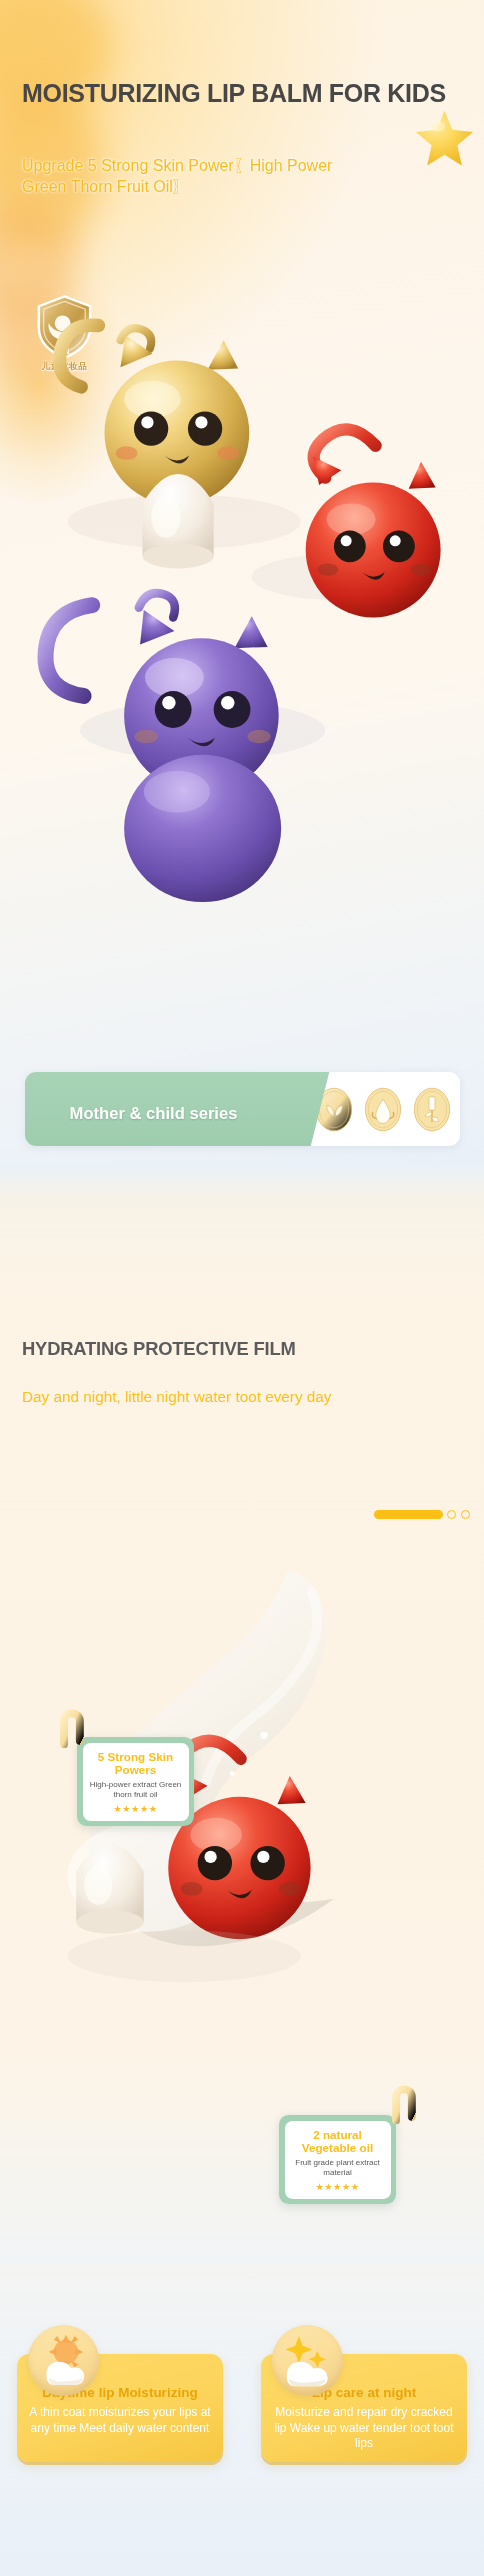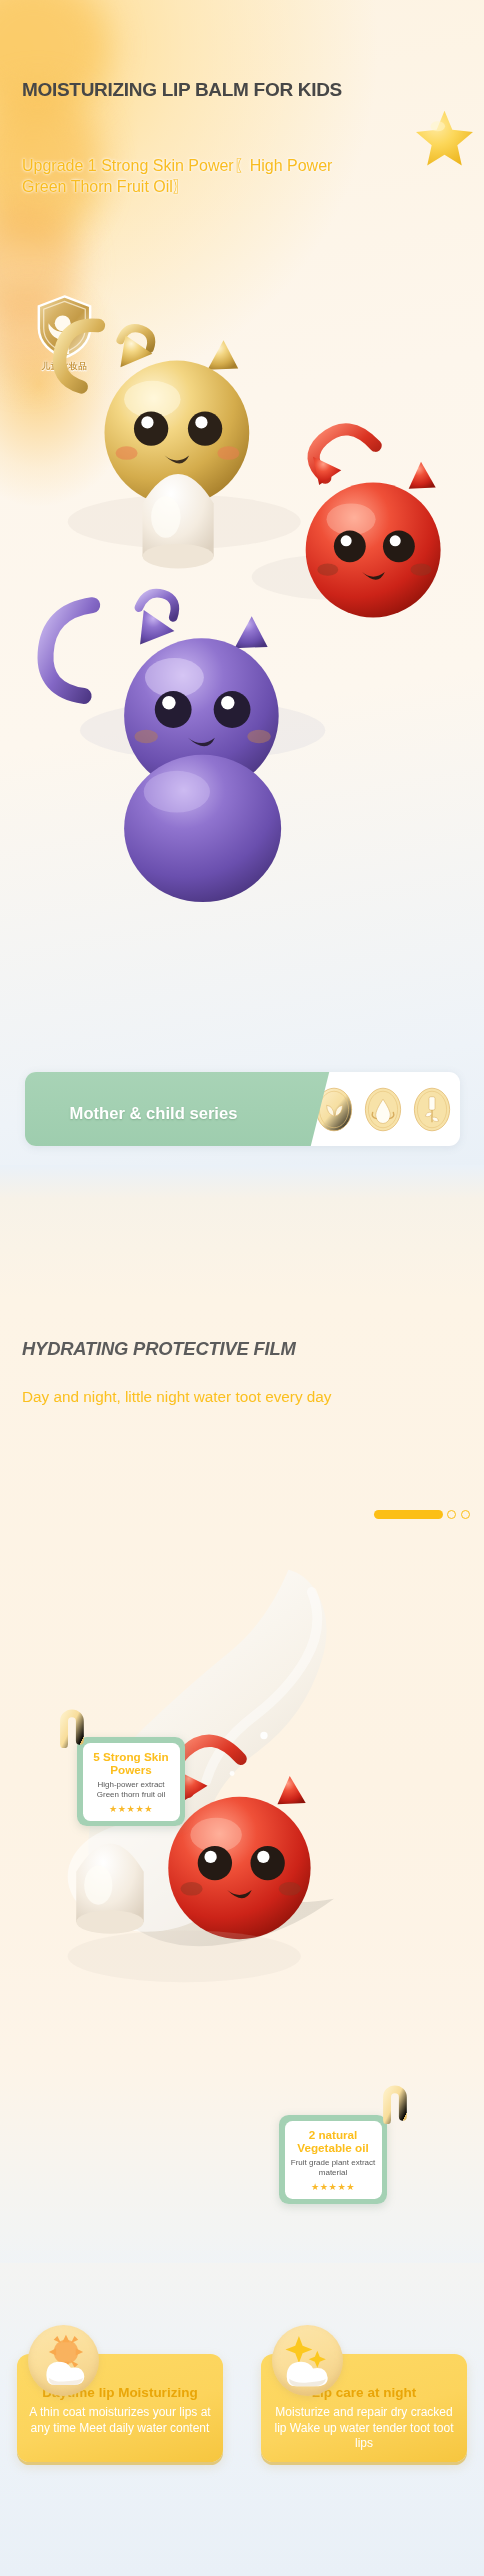--- a/index.html
+++ b/index.html
@@ -41,21 +41,21 @@
   
   .star3d {
     position: absolute; right: 7.4px; top: 104px;
     width: 67px; height: 67px;
     pointer-events: none;
   }
 
   .headline {
     position: absolute; left: 22px; top: 79px;
     width: 429px;
-    font-size: 19px; font-weight: 700; line-height: 1.18;
+    font-size: 25px; font-weight: 700; line-height: 1.18;
     letter-spacing: -0.3px;
     color: #474747;
     text-transform: uppercase;
     font-stretch: condensed;
   }
   .subhead {
     position: absolute; left: 22px; top: 155px;
     width: 343px;
     font-size: 16px; line-height: 1.32;
     color: #f9bc20;
@@ -123,21 +123,20 @@
   .sec2 {
     position: absolute; left: 0; top: 1165px;
     width: 485px; height: 1122px;
     background: linear-gradient(180deg,#eaf1f8 0%, #f7f2e8 3%, #fdf4e6 12%, #fdf3e4 55%, #fdf4e8 80%, #f3f4f3 95%, #eef3f8 100%);
   }
   .headline2 {
     position: absolute; left: 22px; top: 1338px;
     font-size: 18.4px; font-weight: 700;
     color: #5b5b5b; letter-spacing: -0.2px;
     text-transform: uppercase;
-    font-style: italic;
   }
   .subhead2 {
     position: absolute; left: 22px; top: 1387px;
     width: 343px;
     font-size: 15.3px; line-height: 1.33;
     color: #fbc01f;
   }
   .progress {
     position: absolute; right: 15.3px; top: 1510px;
     display: flex; align-items: center; gap: 4.3px;
@@ -153,21 +152,21 @@
 
   
   .splash-zone {
     position: absolute; left: 0; top: 1533px;
     width: 485px; height: 724px;
   }
 
   
   .tagcard {
     position: absolute;
-    width: 108px;
+    width: 117px;
     background: #a4d1b4;
     border-radius: 9.8px;
     padding: 5.5px;
     box-shadow: 0 2.5px 8.6px rgba(120,150,130,.25);
   }
   .tagcard .inner {
     background: #fff;
     border-radius: 7.4px;
     padding: 7.4px 3.7px 6.7px;
     text-align: center;
@@ -244,21 +243,21 @@
           <stop offset="0%" stop-color="#ffe9a0"></stop>
           <stop offset="45%" stop-color="#fcd759"></stop>
           <stop offset="100%" stop-color="#edb61f"></stop>
         </radialGradient>
       </defs>
       <path fill="url(#stg)" d="M60 12 L74 46 L111 50 L83 74 L91 110 L60 91 L29 110 L37 74 L9 50 L46 46 Z"></path>
       <ellipse cx="48" cy="40" rx="13" ry="9" fill="#fff5c9" opacity=".55"></ellipse>
     </svg>
 
     <h1 class="headline">MOISTURIZING LIP BALM FOR KIDS</h1>
-    <p class="subhead">Upgrade 1 Strong Skin Power〖High Power Green Thorn Fruit Oil〗</p>
+    <p class="subhead">Upgrade 5 Strong Skin Power〖High Power Green Thorn Fruit Oil〗</p>
 
     <div class="cert-badge">
       <svg class="shield" width="59" height="66" viewBox="0 0 96 108">
         <defs>
           <linearGradient id="shg" x1="0" y1="0" x2="1" y2="1">
             <stop offset="0%" stop-color="#efd9a4"></stop>
             <stop offset="30%" stop-color="#d6b164"></stop>
             <stop offset="55%" stop-color="#c49b47"></stop>
             <stop offset="80%" stop-color="#e5cb92"></stop>
             <stop offset="100%" stop-color="#c79f4e"></stop>

